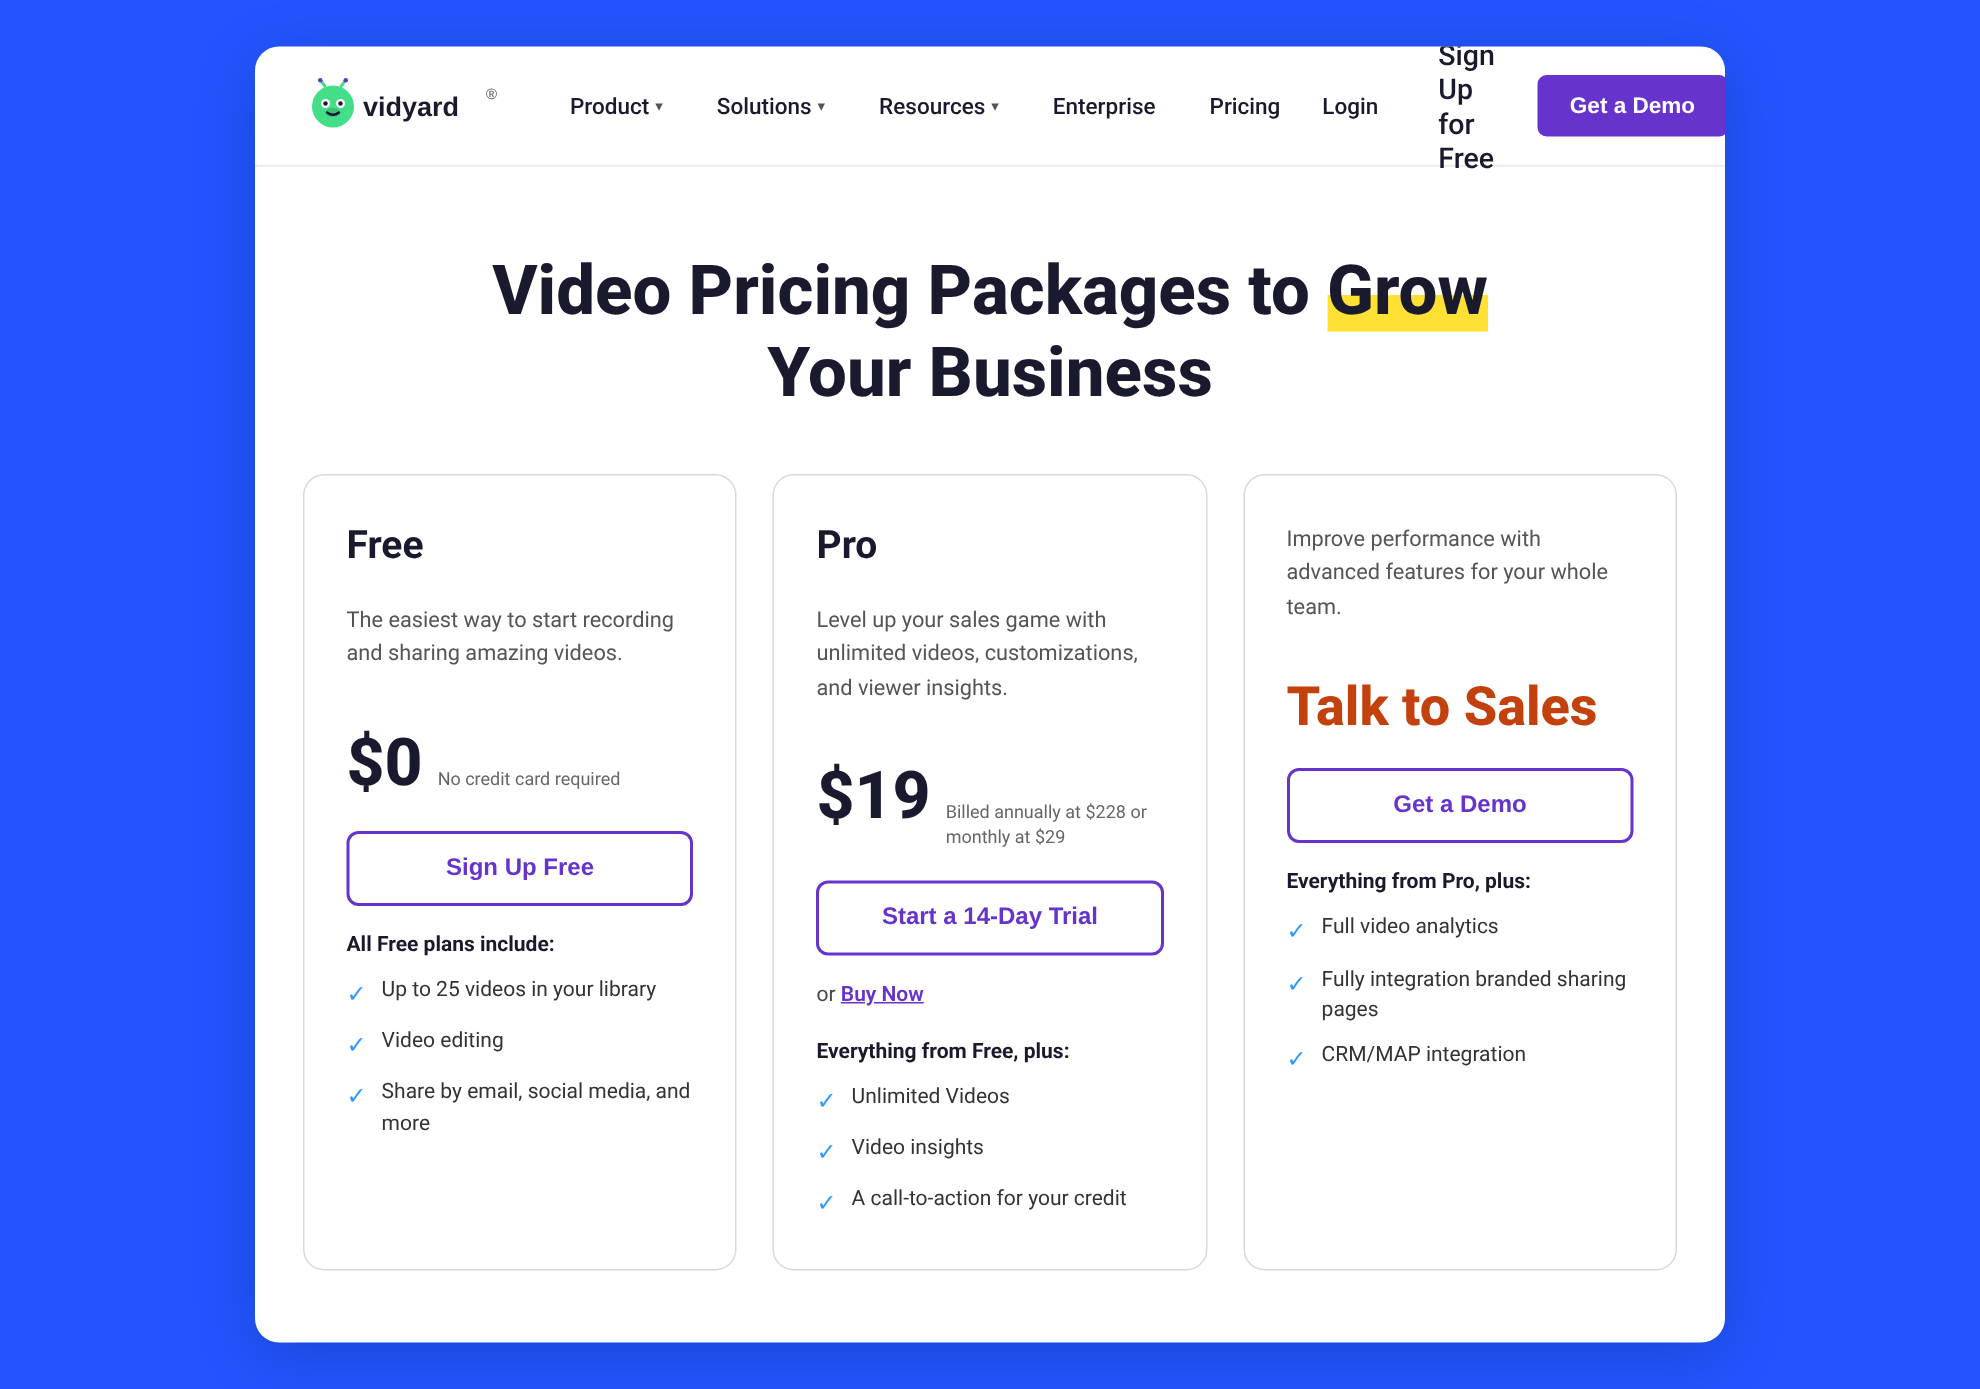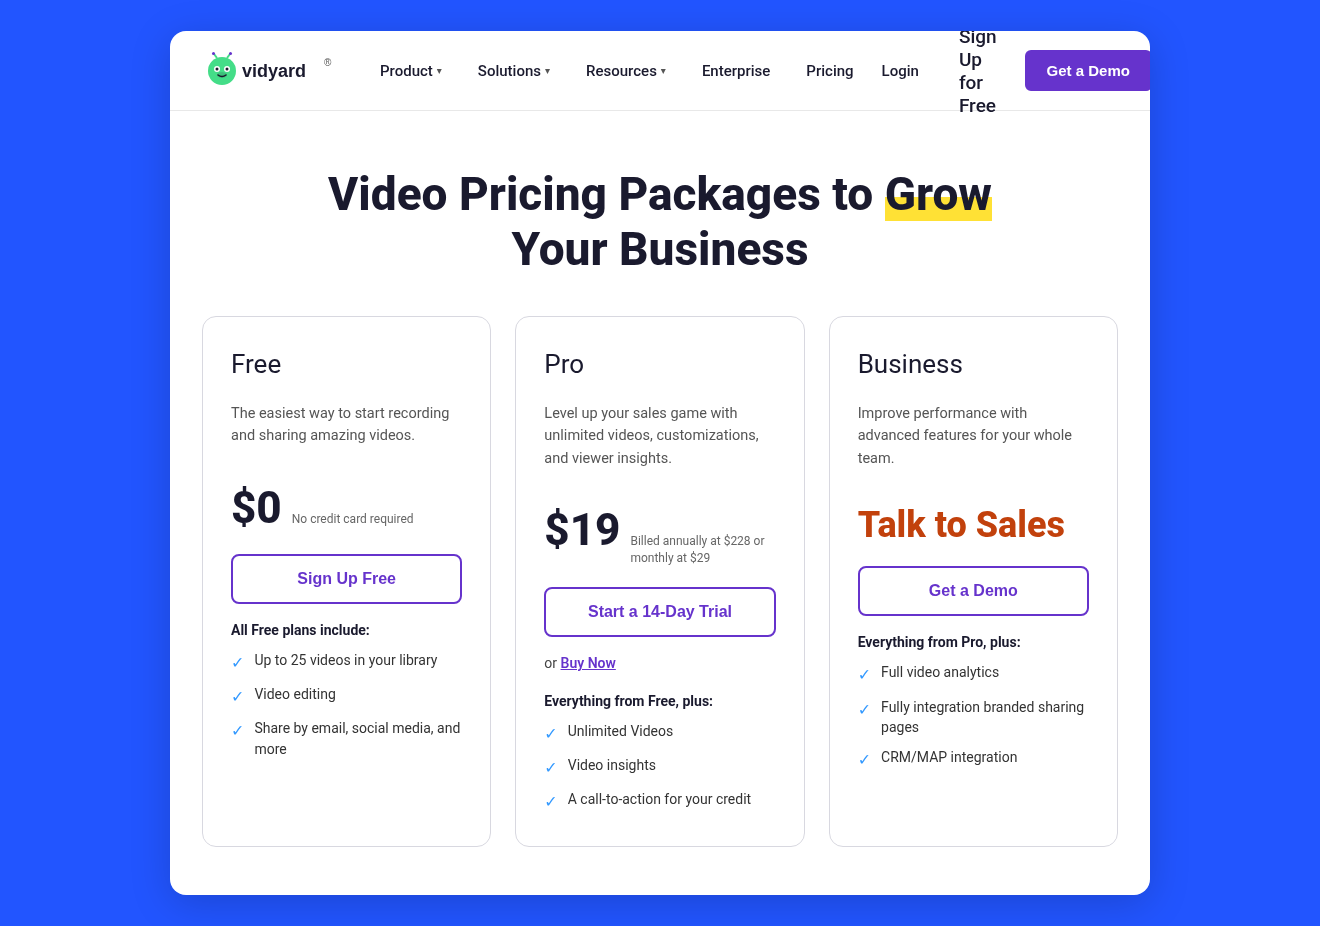--- a/index.html
+++ b/index.html
@@ -115,21 +115,21 @@
     .card {
       border: 1.5px solid #d8d8e0;
       border-radius: 14px;
       padding: 32px 28px;
       flex: 1;
       max-width: 360px;
       min-width: 0;
     }
     .card-title {
       font-size: 26px;
-      font-weight: 400;
+      font-weight: 700;
       color: #1a1a2e;
       margin-bottom: 24px;
     }
     .card-desc {
       font-size: 14.5px;
       color: #555;
       line-height: 1.55;
       margin-bottom: 34px;
     }
     .price-row {
@@ -316,21 +316,20 @@
           <span>Video insights</span>
         </li>
         <li>
           <span class="check-icon">✓</span>
           <span>A call-to-action for your credit</span>
         </li>
       </ul>
     </div>
 
     <div class="card">
-      <div class="card-title">Business</div>
       <div class="card-desc">Improve performance with advanced features for your whole team.</div>
       <div class="price-cta-big">Talk to Sales</div>
       <button class="card-btn">Get a Demo</button>
       <div class="features-label">Everything from Pro, plus:</div>
       <ul class="feature-list">
         <li>
           <span class="check-icon">✓</span>
           <span>Full video analytics</span>
         </li>
         <li>

